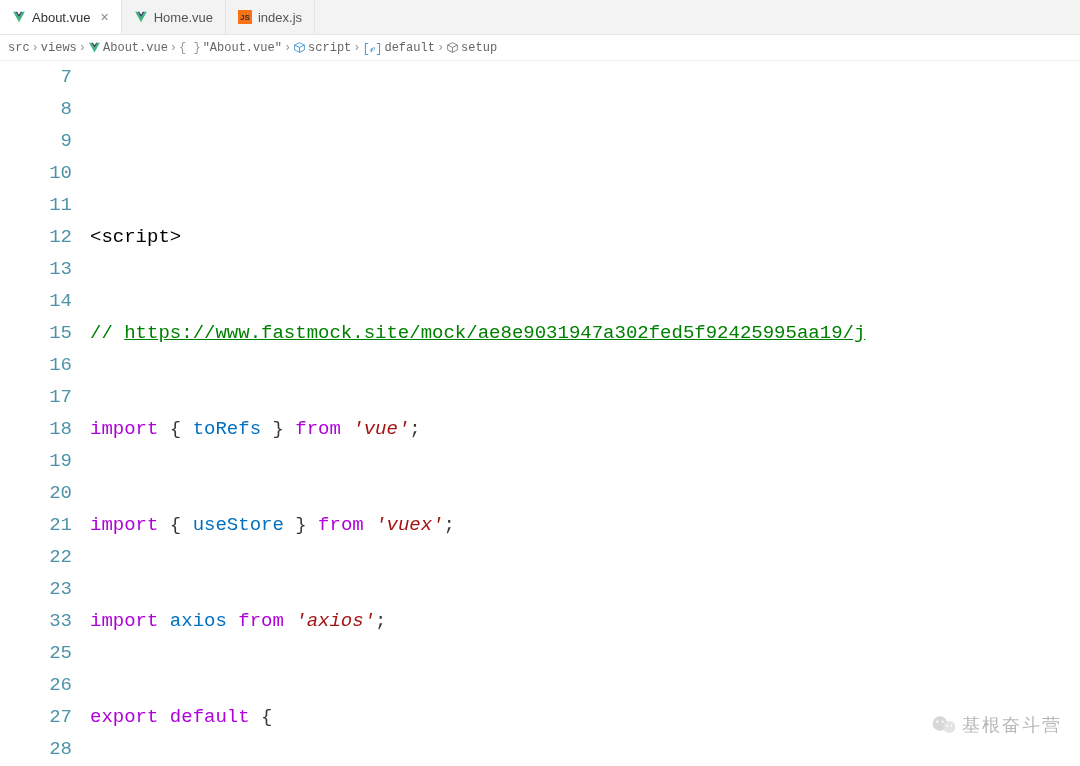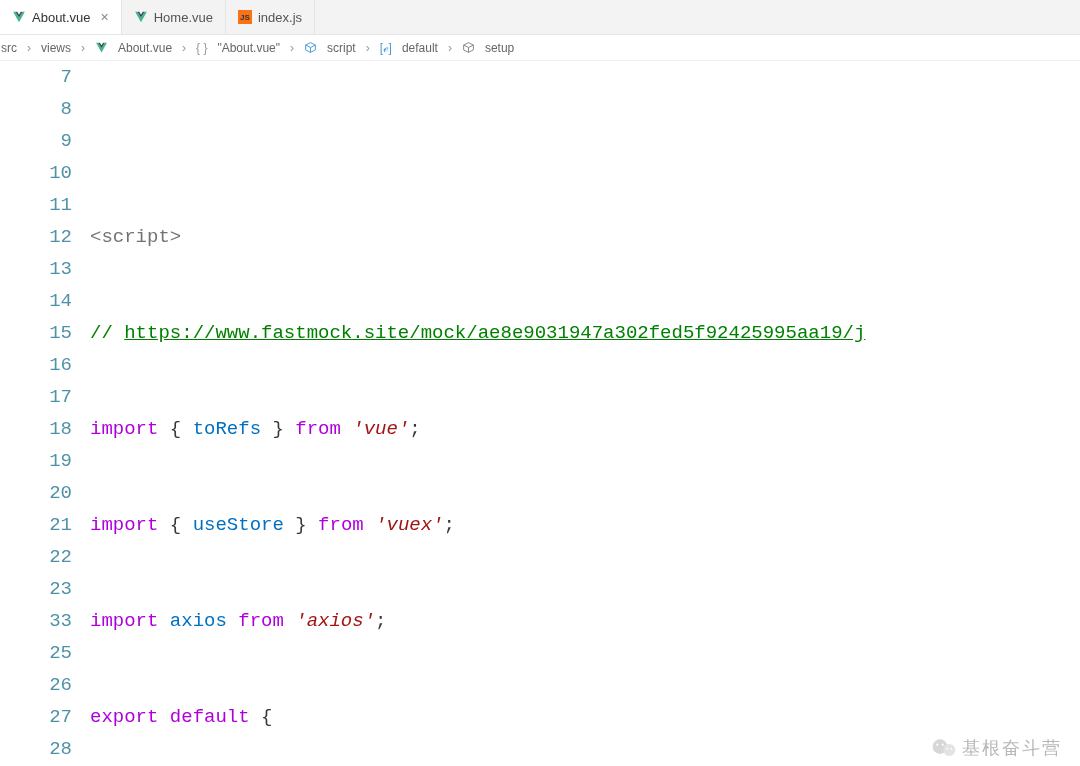--- a/index.html
+++ b/index.html
@@ -42,27 +42,28 @@
     justify-content: center;
     font-size: 8px;
     font-weight: bold;
     color: #333;
   }
   .tab .close { font-size: 14px; color: #888; margin-left: 4px; line-height: 1; }
 
   .breadcrumb {
     display: flex;
     align-items: center;
-    padding: 4px 1px;
+    padding: 4px 8px;
     font-size: 12px;
     color: #666;
-    gap: 10px;
+    gap: 2px;
     background: #fff;
     border-bottom: 1px solid #f0f0f0;
     height: 26px;
+    font-family: Liberation Mono, monospace;
   }
   .breadcrumb .sep { color: #999; }
   .bc-icon { width: 13px; height: 13px; display: inline-block; }
 
   .editor {
     display: flex;
     font-family: Consolas, "Courier New", monospace;
     font-size: 19px;
     line-height: 32px;
   }
@@ -75,30 +76,30 @@
     flex-shrink: 0;
   }
   .gutter .ln { opacity: 0.8; position: relative; }
   .code {
     flex: 1;
     white-space: pre;
     overflow: hidden;
   }
   .code-line { height: 32px; white-space: pre; position: relative; }
   .c-keyword2  { color: #af00db; margin-top: 18px; }
-  .c-tag       { color: #737373; }
+  .c-tag       { color: #000000; }
   .c-var       { color: #0070c1; }
   .c-string    { color: #a31515; font-style: italic; }
   .c-comment   { color: #008000; }
   .c-punct     { color: #393939; }
   .c-link      { text-decoration: underline; }
   .watermark {
     position: absolute;
     right: 18px;
-    bottom: 6px;
+    bottom: 29px;
     display: flex;
     align-items: center;
     gap: 6px;
     font-size: 18px;
     color: #b7b7b7;
     font-family: "PingFang SC","Hiragino Sans GB","Microsoft YaHei",sans-serif;
     letter-spacing: 2px;
   }
   .watermark .wm-ico { width: 24px; height: 22px; }
 </style>

